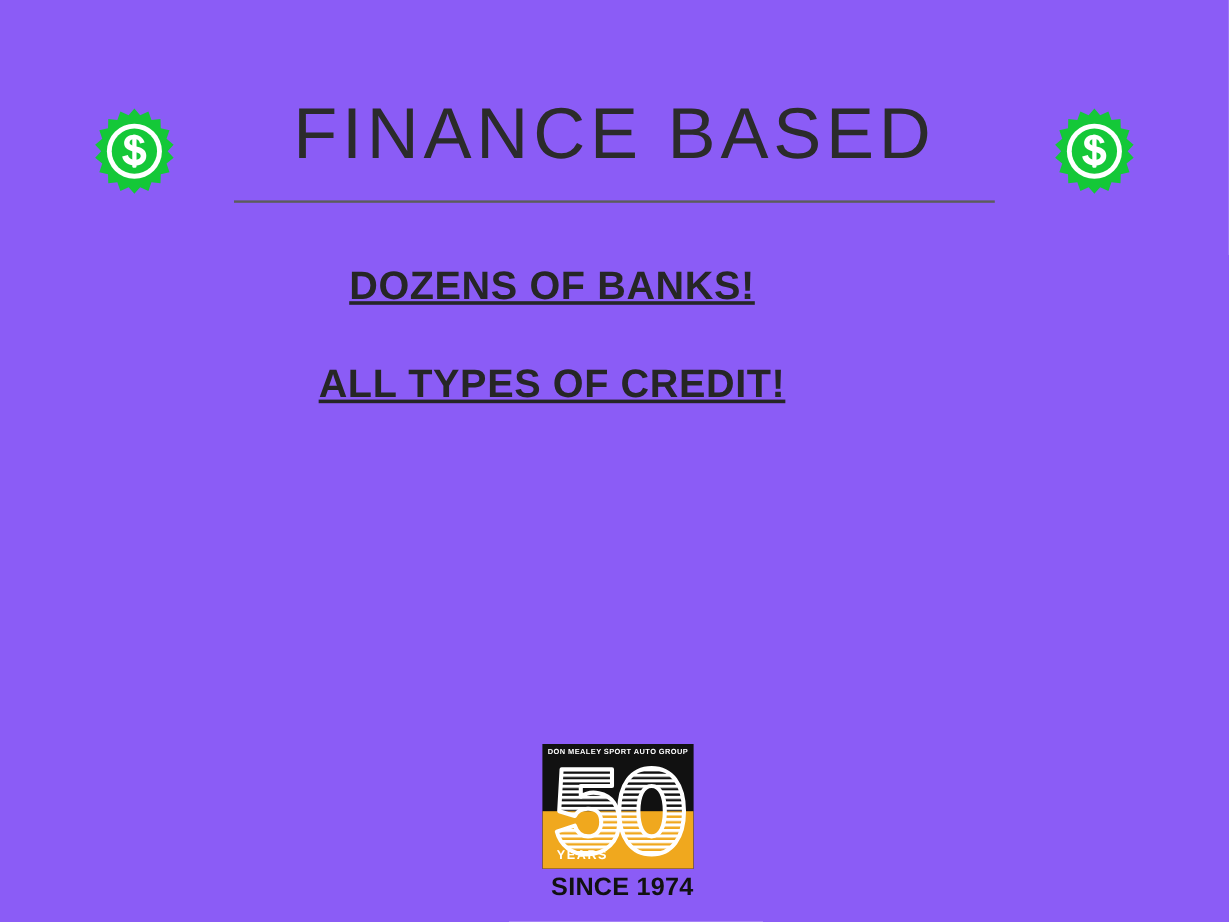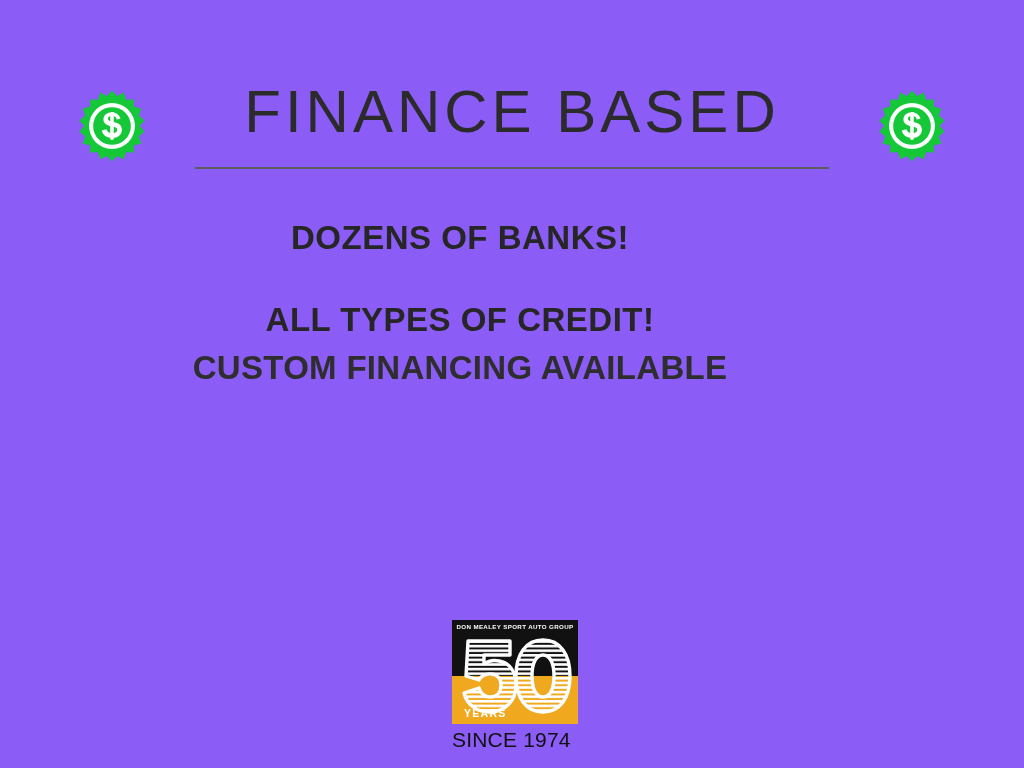--- a/index.html
+++ b/index.html
@@ -69,20 +69,21 @@
   }
 
   
   .copy {
     position: absolute;
     top: 214px;
     left: 0;
     width: 920px;
     text-align: center;
     color: #262626;
+    text-decoration: underline;
   }
 
   .copy-block { margin: 0 0 34px 0; }
   .copy-block:last-child { margin-bottom: 16px; }
 
   .line-strong {
     font-family: "Liberation Sans", sans-serif;
     font-size: 33px;
     font-weight: 700;
     letter-spacing: 0.5px;
@@ -160,24 +161,24 @@
     font-weight: 700;
     letter-spacing: 1.3px;
     color: #ffffff;
     line-height: 1;
     z-index: 4;
   }
 
   .logo-since {
     margin-top: 4px;
     width: 126px;
-    text-align: left;
+    text-align: right;
     font-family: "Liberation Sans", sans-serif;
     font-size: 21px;
-    font-weight: 400;
+    font-weight: 700;
     letter-spacing: 0.2px;
     color: #111111;
     line-height: 1.1;
     white-space: nowrap;
   }
 </style>
 </head>
 <body>
 
 <div class="slide">
@@ -263,21 +264,20 @@
 
     <div class="copy-block">
       <div class="line-strong">DOZENS OF BANKS!</div>
     </div>
 
     <div class="copy-block">
     </div>
 
     <div class="copy-block">
       <div class="line-strong">ALL TYPES OF CREDIT!</div>
-      <div class="line-regular">CUSTOM FINANCING AVAILABLE</div>
     </div>
 
   </div>
 
   <div class="logo">
 
     <div class="logo-badge">
       <div class="logo-badge-lower"></div>
 
       <div class="logo-brand">DON MEALEY SPORT AUTO GROUP</div>

